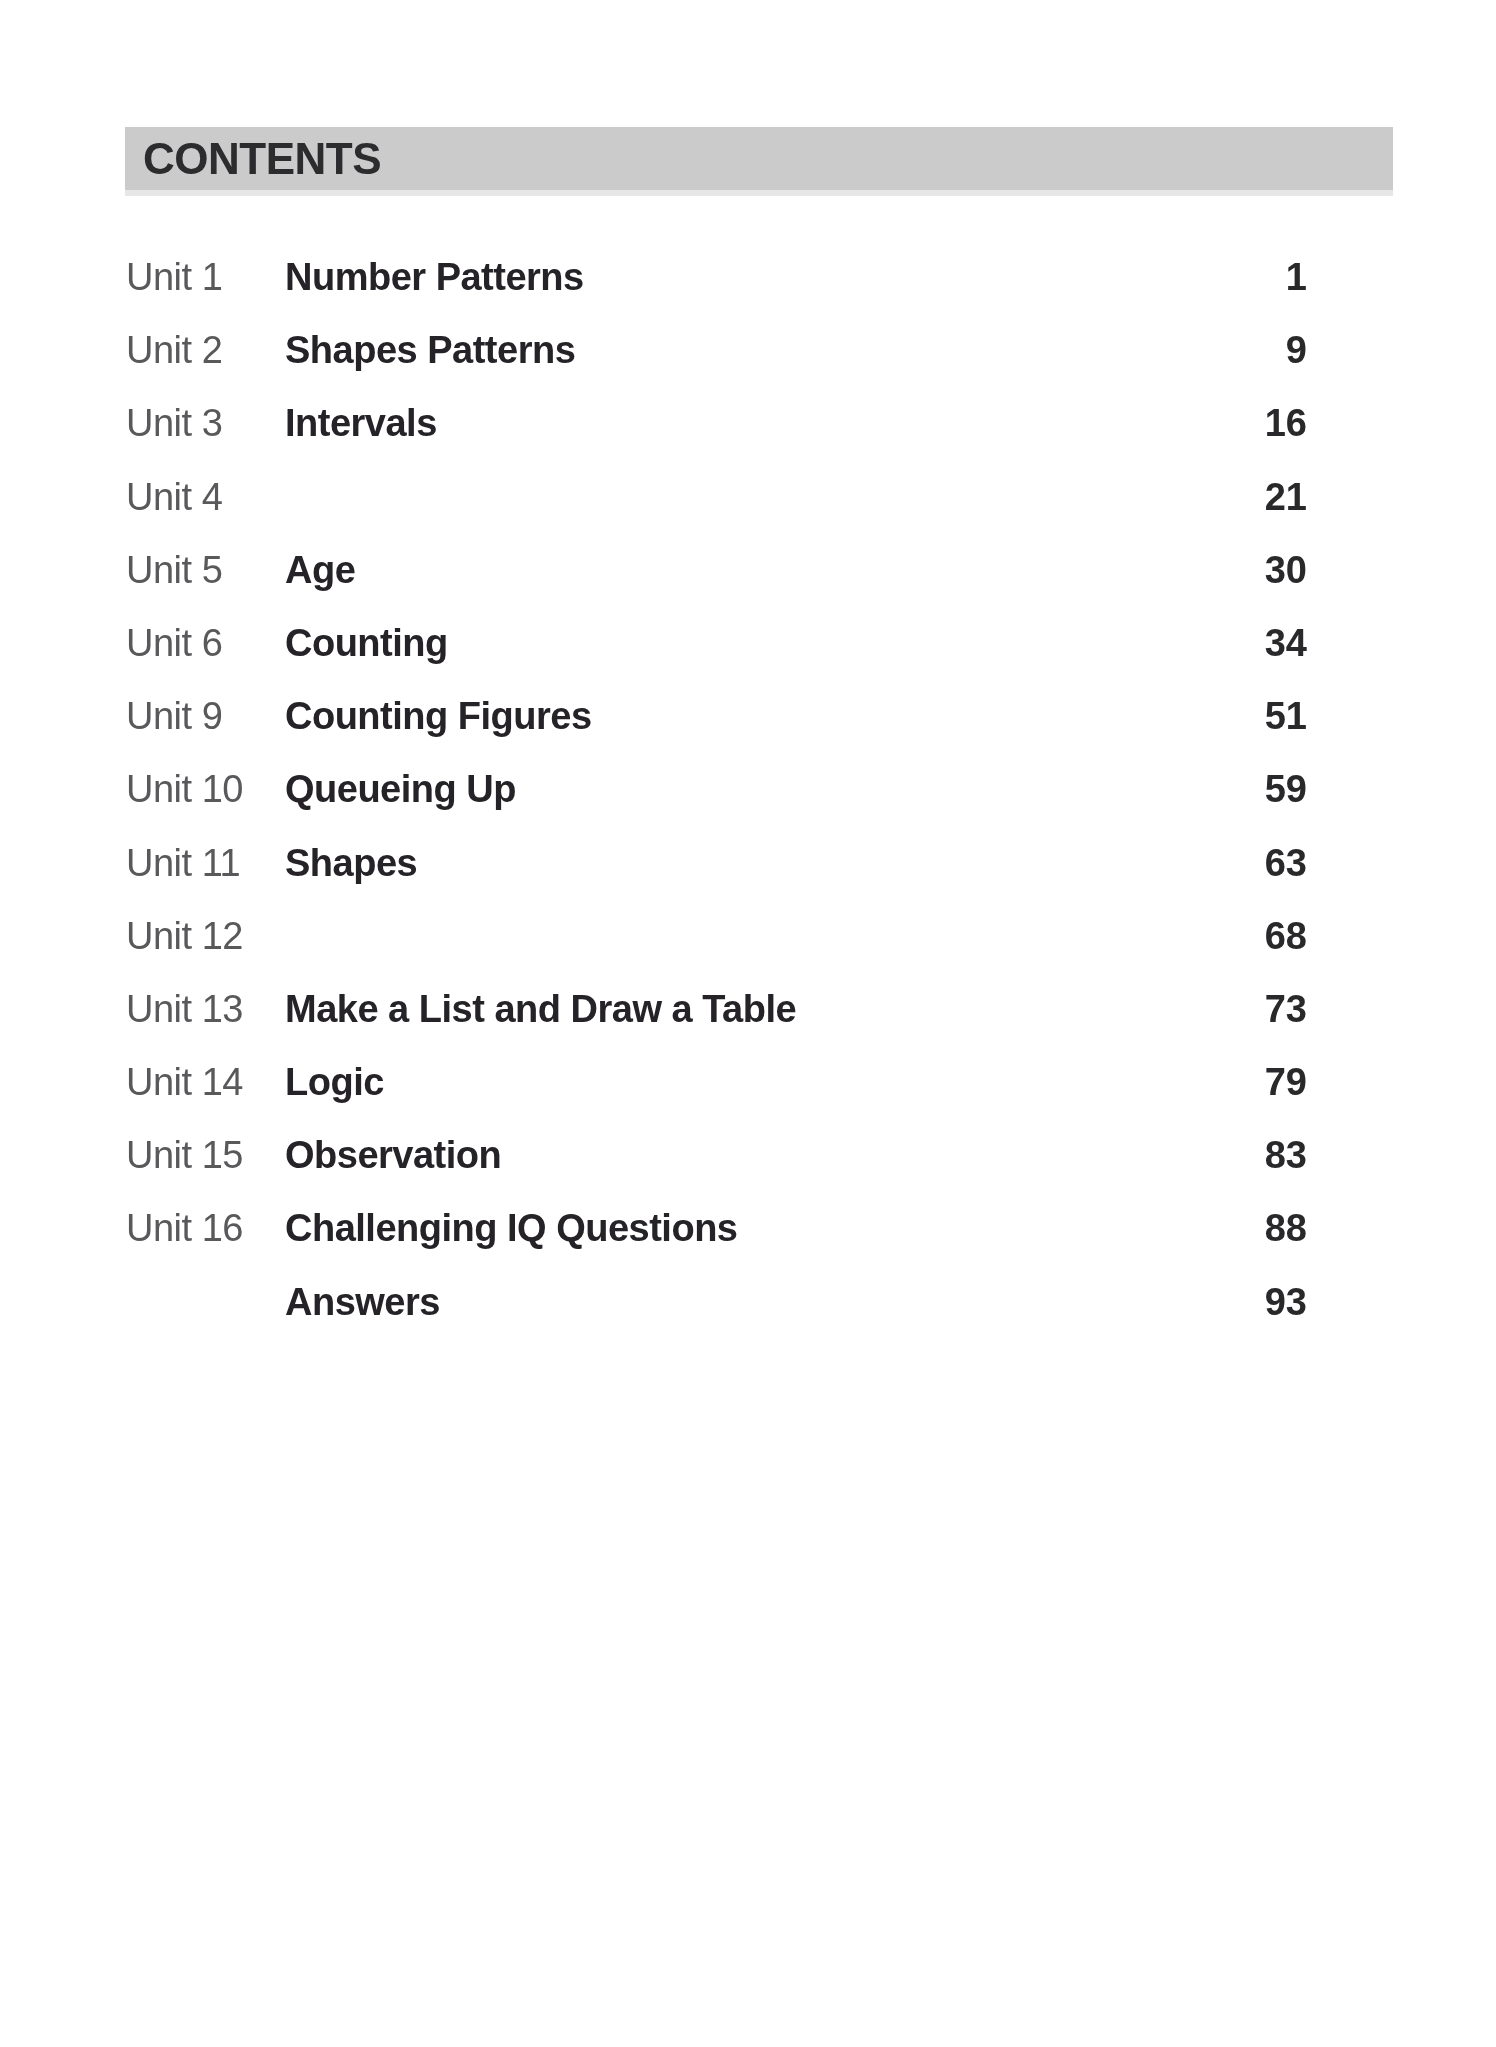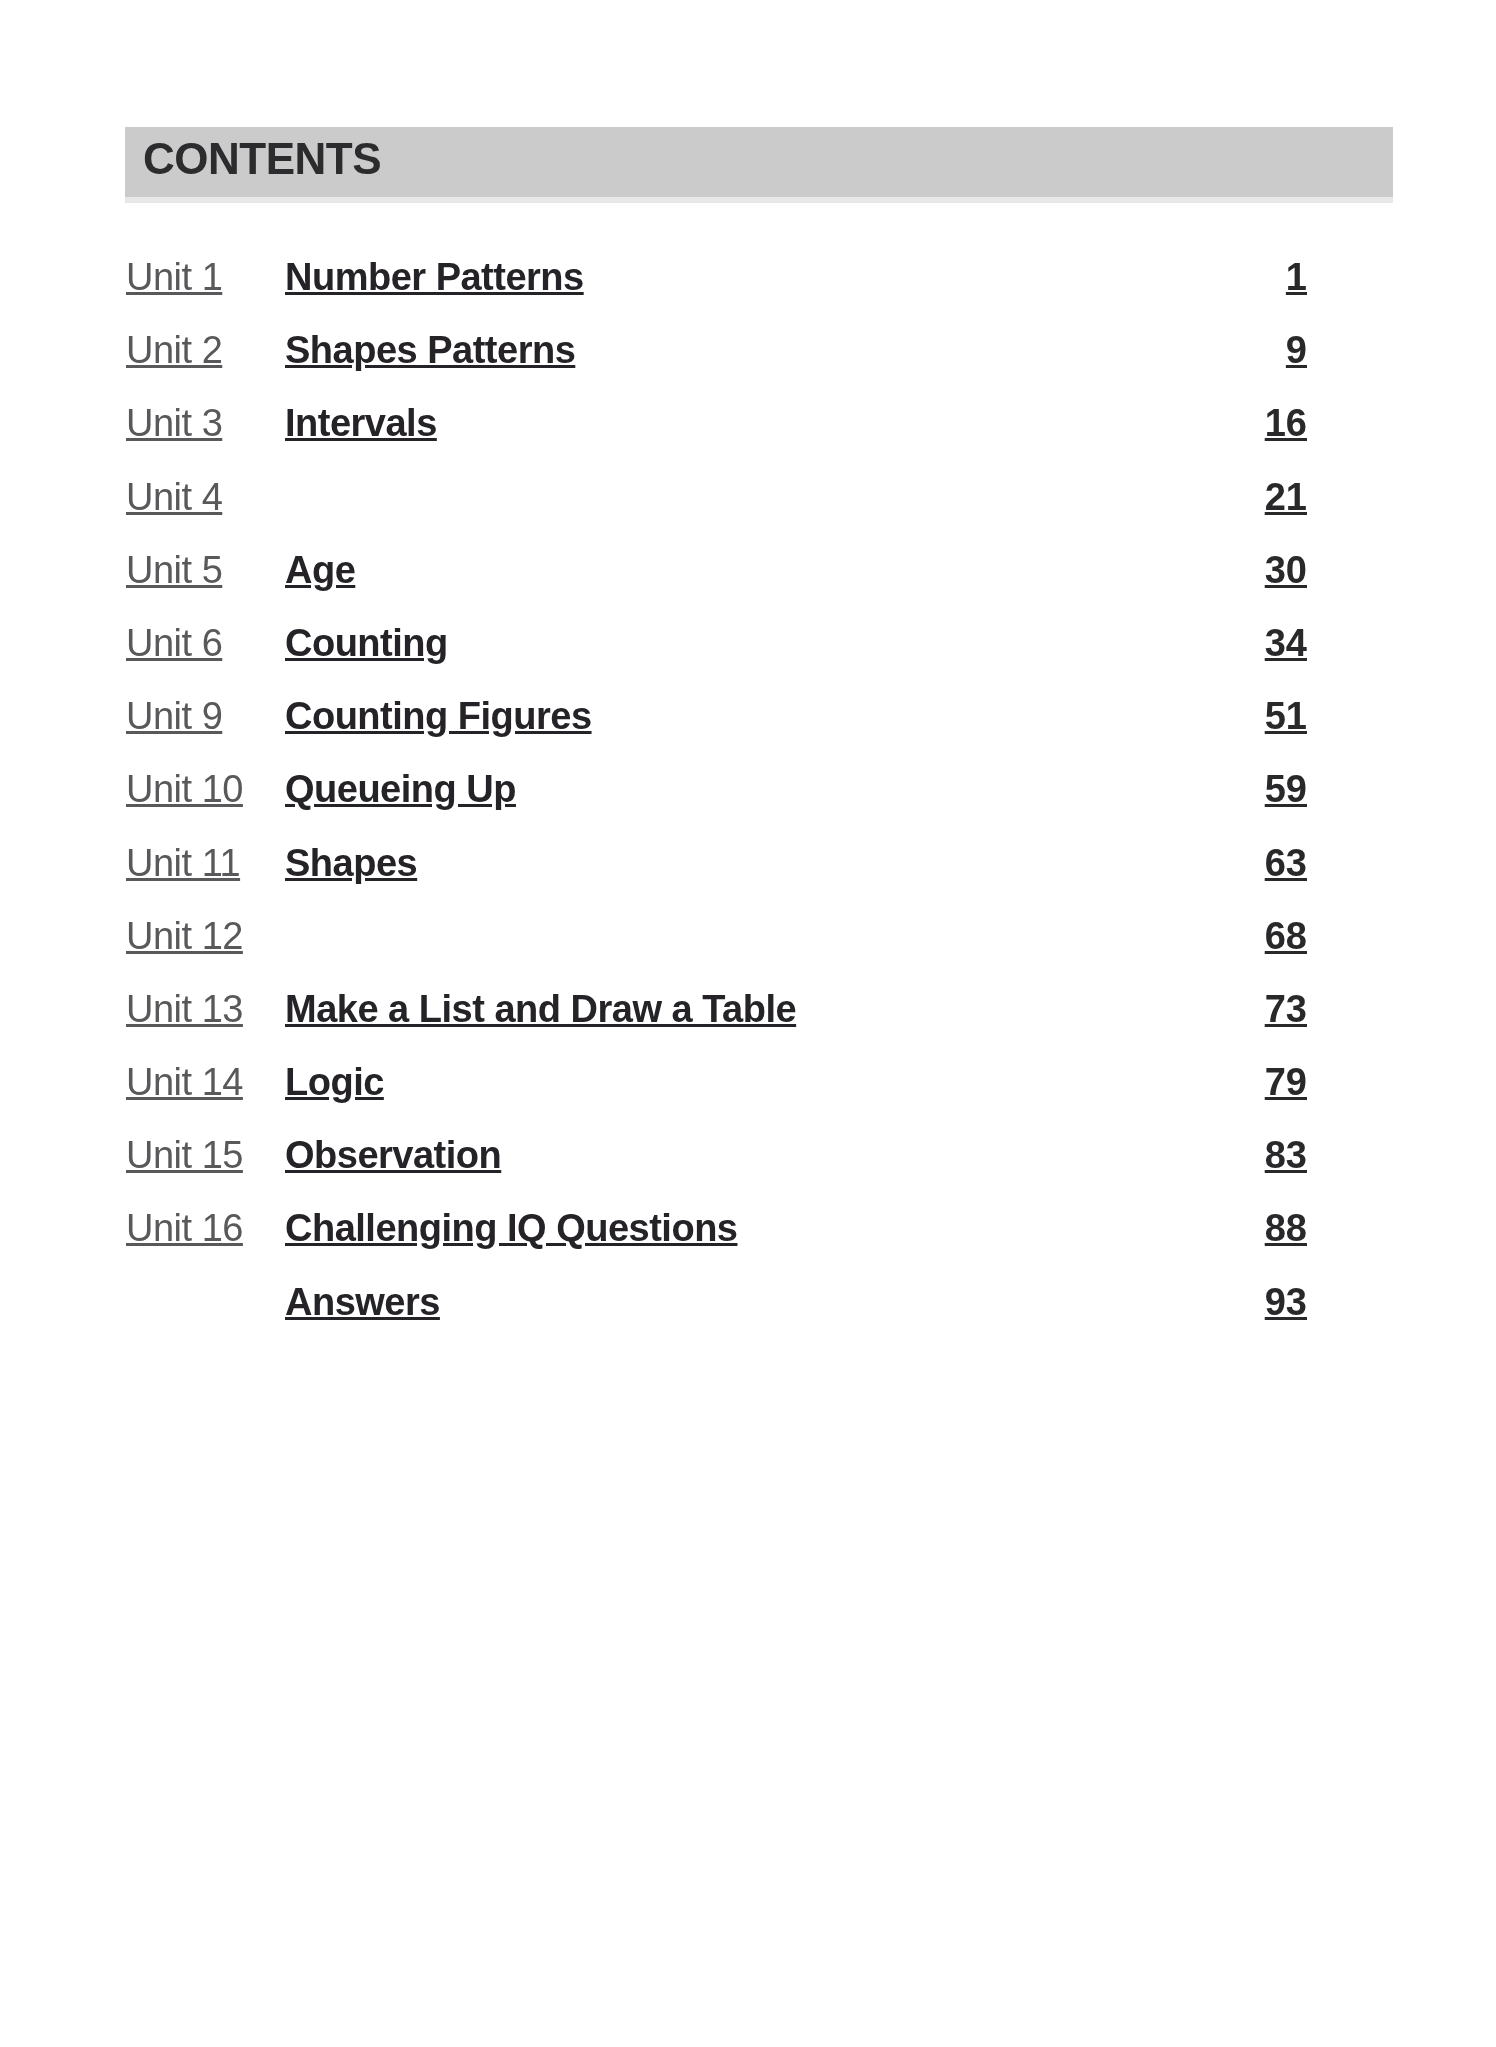--- a/index.html
+++ b/index.html
@@ -18,21 +18,21 @@
     position: absolute;
     inset: 0;
     background: var(--page-bg, #ffffff);
   }
   
   .contents-bar {
     position: absolute;
     left: 125px;
     top: 127px;
     width: 1268px;
-    height: 70px;
+    height: 63px;
     background: var(--header-bar-bg, #cbcbcb);
   }
   .contents-bar::after {
     content: "";
     position: absolute;
     top: 100%;
     left: 0;
     right: 0;
     height: 6px;
     background: #e7e7e7;
@@ -58,21 +58,20 @@
   .toc-row {
     position: relative;
     height: 73.2px;
     width: 100%;
   }
   .toc-row span {
     position: absolute;
     line-height: 73.2px;
     white-space: nowrap;
     font-size: 38px;
-    text-decoration: underline;
   }
   .unit {
     left: 126px;
     font-weight: 400;
     letter-spacing: -0.5px;
     color: var(--unit-label, #59595b);
   }
   .title {
     left: 285px;
     font-weight: 700;

